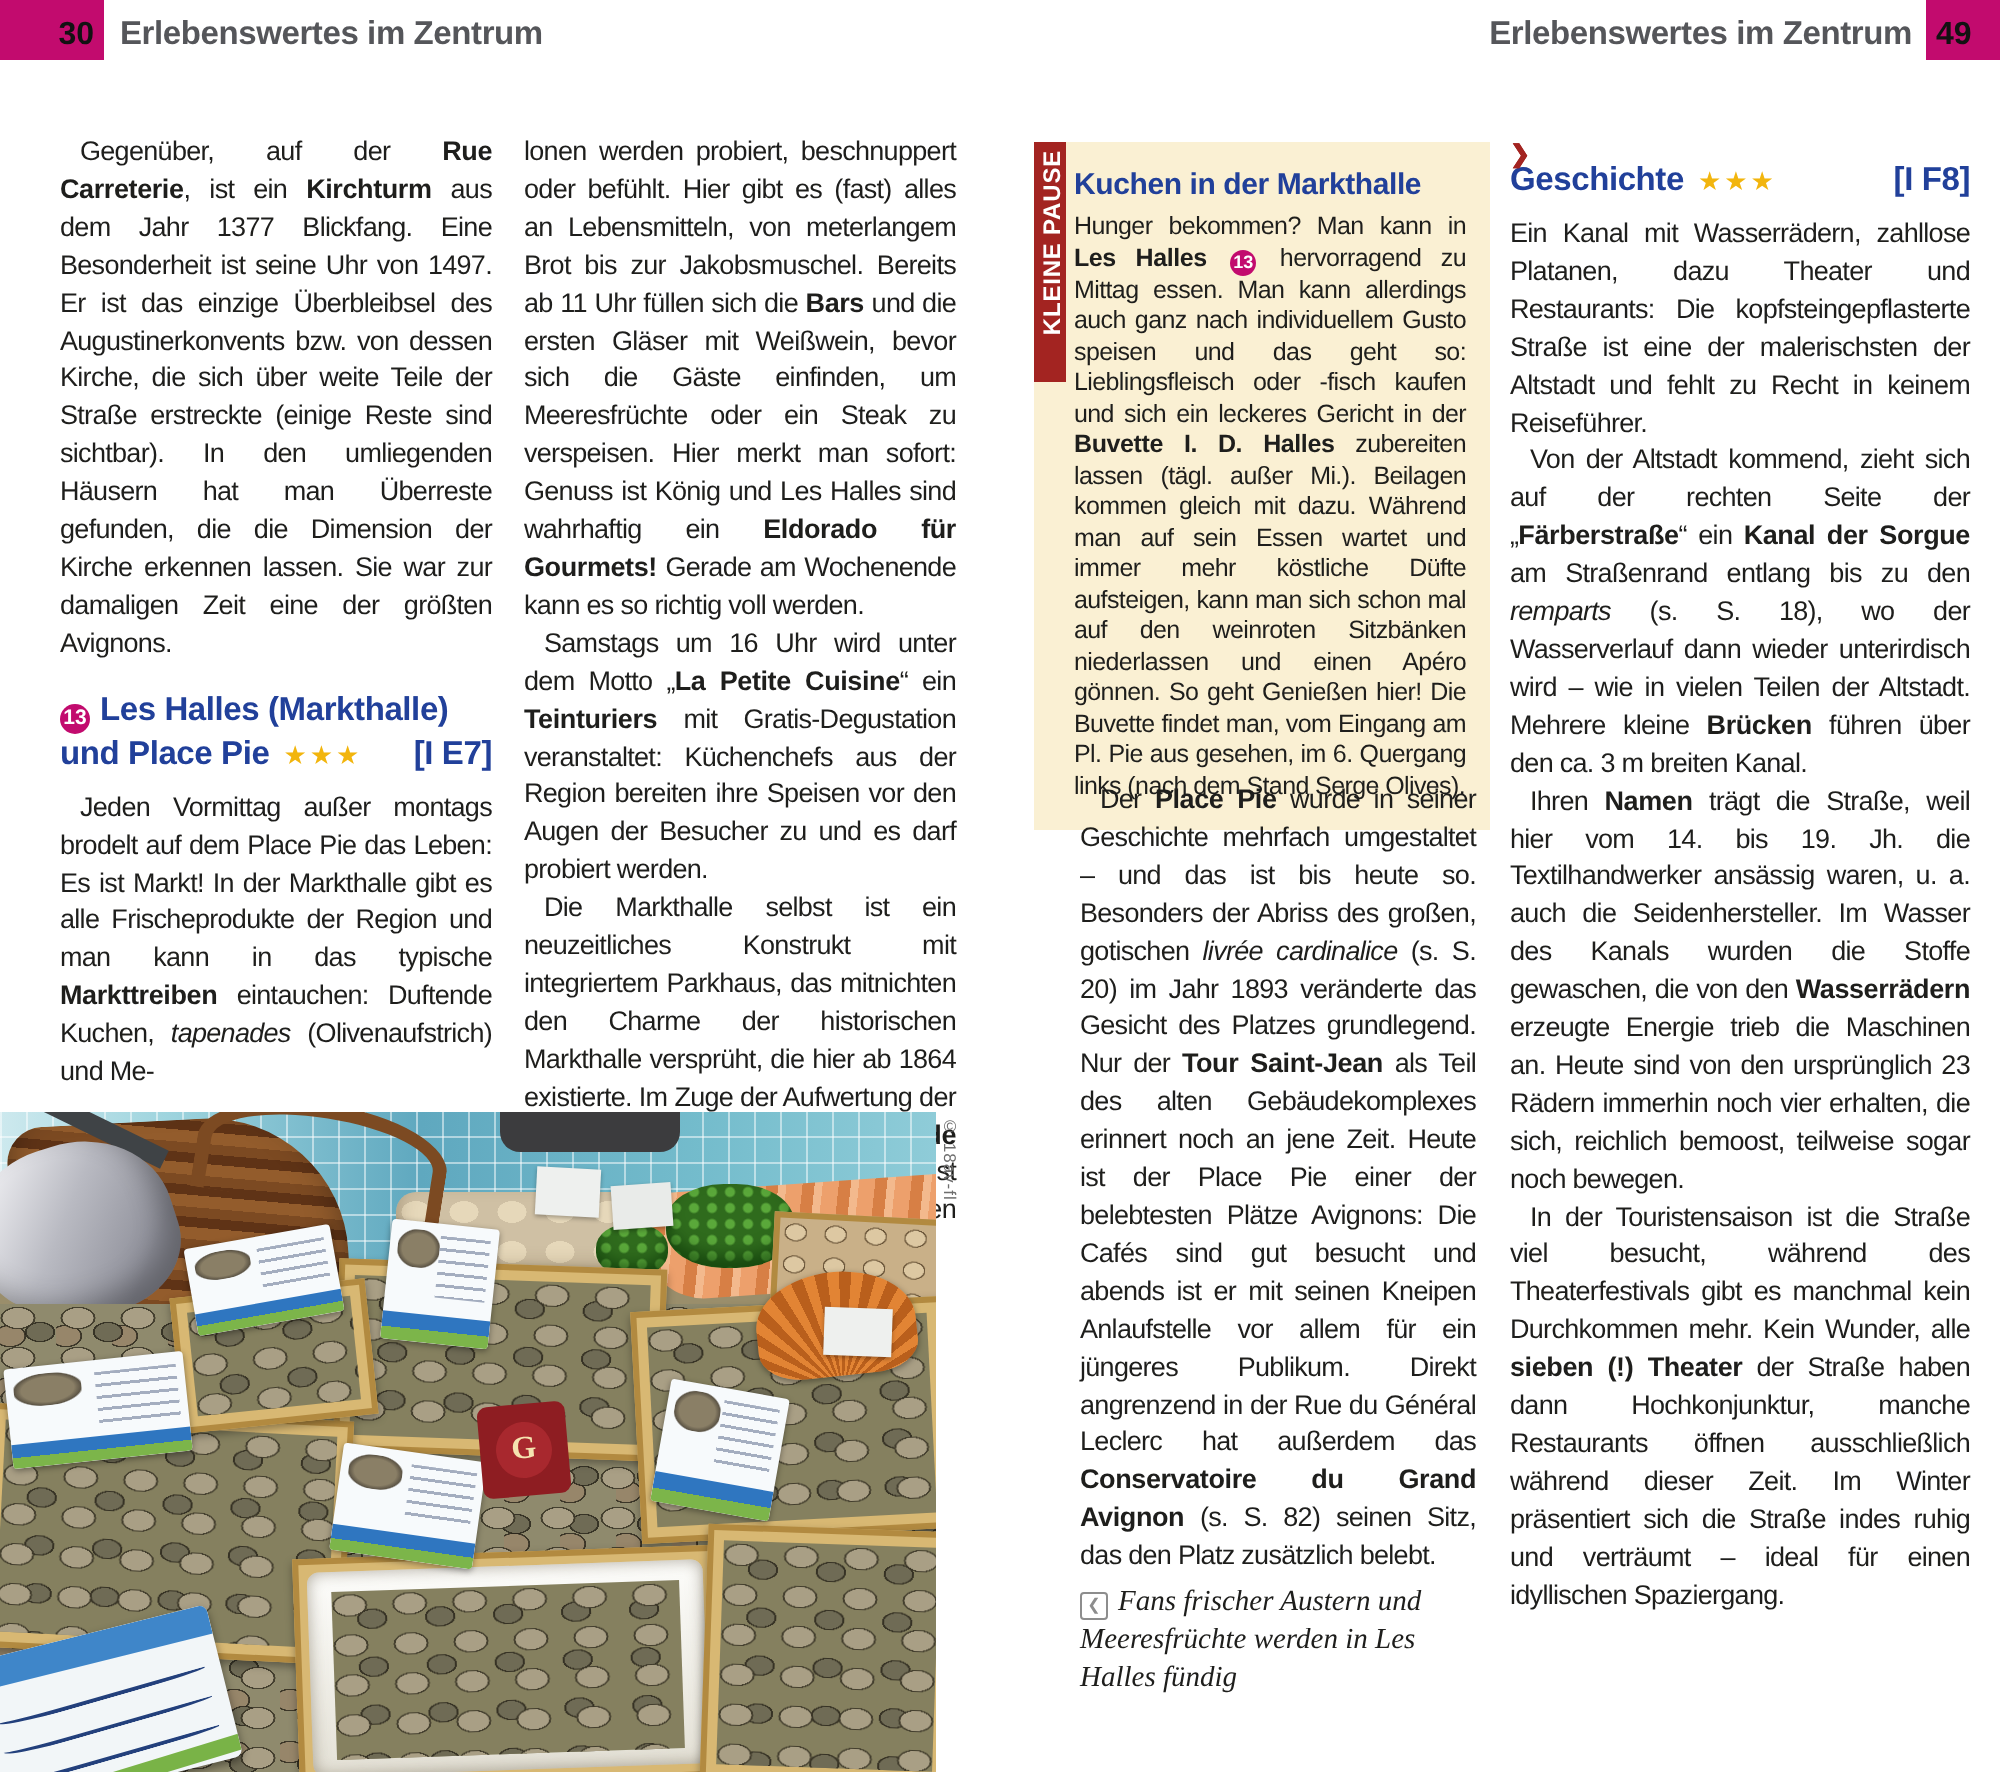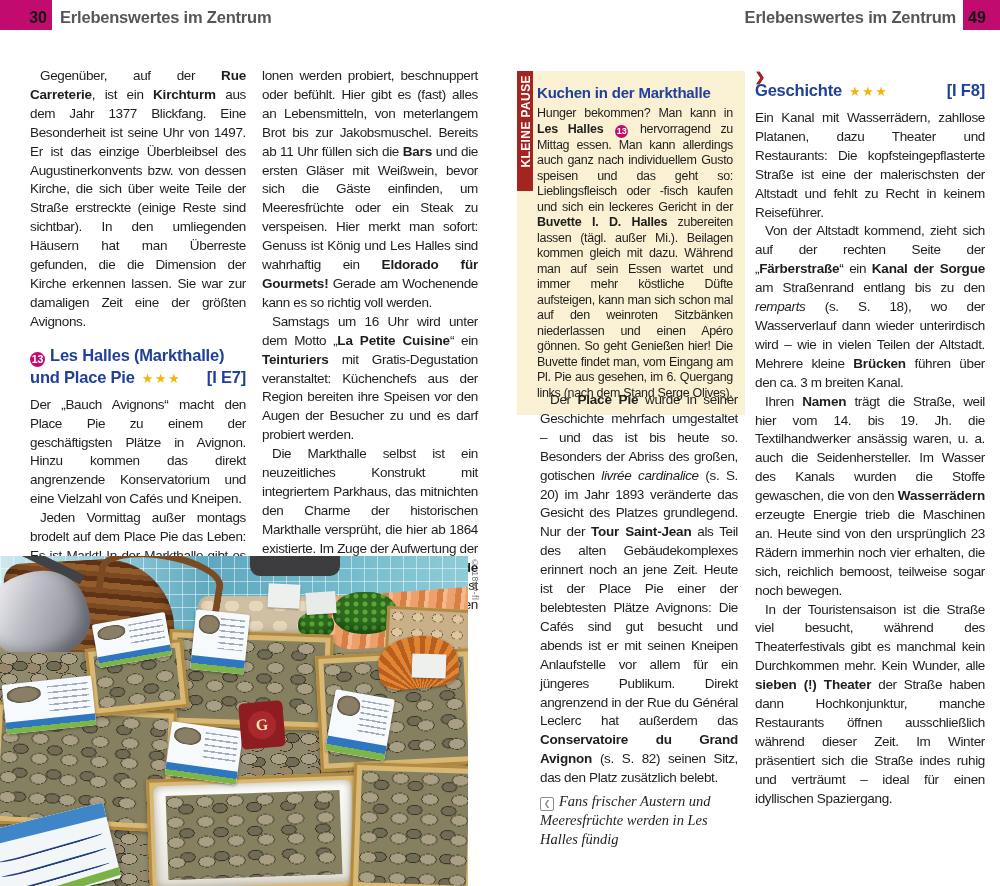--- a/index.html
+++ b/index.html
@@ -170,21 +170,20 @@
     <div class="line1">
       <span class="badge">13</span><span>Les Halles (Markthalle)</span>
     </div>
     <div class="line2">
       <span>und Place Pie</span>
       <span class="stars">★★★</span>
       <span class="spacer"></span>
       <span class="ref">[I E7]</span>
     </div>
   </div>
-  <p class="intro">Der „Bauch Avignons“ macht den Place Pie zu einem der geschäftigsten Plätze in Avignon. Hinzu kommen das direkt angrenzende Konservatorium und eine Vielzahl von Cafés und Kneipen.</p>
   <p class="ind"><span>Jeden Vormittag außer montags brodelt auf dem Place Pie das Leben: Es ist Markt! In der Markthalle gibt es alle Frischeprodukte der Region und man kann in das typische </span><b>Markttreiben</b><span> eintauchen: Duftende Kuchen, </span><i>tapenades</i><span> (Olivenaufstrich) und Me-</span></p>
 </div>
 
 <div class="col col2">
   <p><span>lonen werden probiert, beschnuppert oder befühlt. Hier gibt es (fast) alles an Lebensmitteln, von meterlangem Brot bis zur Jakobsmuschel. Bereits ab 11 Uhr füllen sich die </span><b>Bars</b><span> und die ersten Gläser mit Weißwein, bevor sich die Gäste einfinden, um Meeresfrüchte oder ein Steak zu verspeisen. Hier merkt man sofort: Genuss ist König und Les Halles sind wahrhaftig ein </span><b>Eldorado für Gourmets!</b><span> Gerade am Wochenende kann es so richtig voll werden.</span></p>
   <p class="ind"><span>Samstags um 16 Uhr wird unter dem Motto „</span><b>La Petite Cuisine</b><span>“ ein </span><b>Teinturiers</b><span> mit Gratis-Degustation veranstaltet: Küchenchefs aus der Region bereiten ihre Speisen vor den Augen der Besucher zu und es darf probiert werden.</span></p>
   <p class="ind"><span>Die Markthalle selbst ist ein neuzeitliches Konstrukt mit integriertem Parkhaus, das mitnichten den Charme der historischen Markthalle versprüht, die hier ab 1864 existierte. Im Zuge der Aufwertung der Innenstadt wurde die </span><b>Nordfassade</b><span> 2005 bepflanzt, was sie zumindest außergewöhnlich macht und ihr den Spitz-</span></p>
 </div>
 
 <div class="pause-box">

